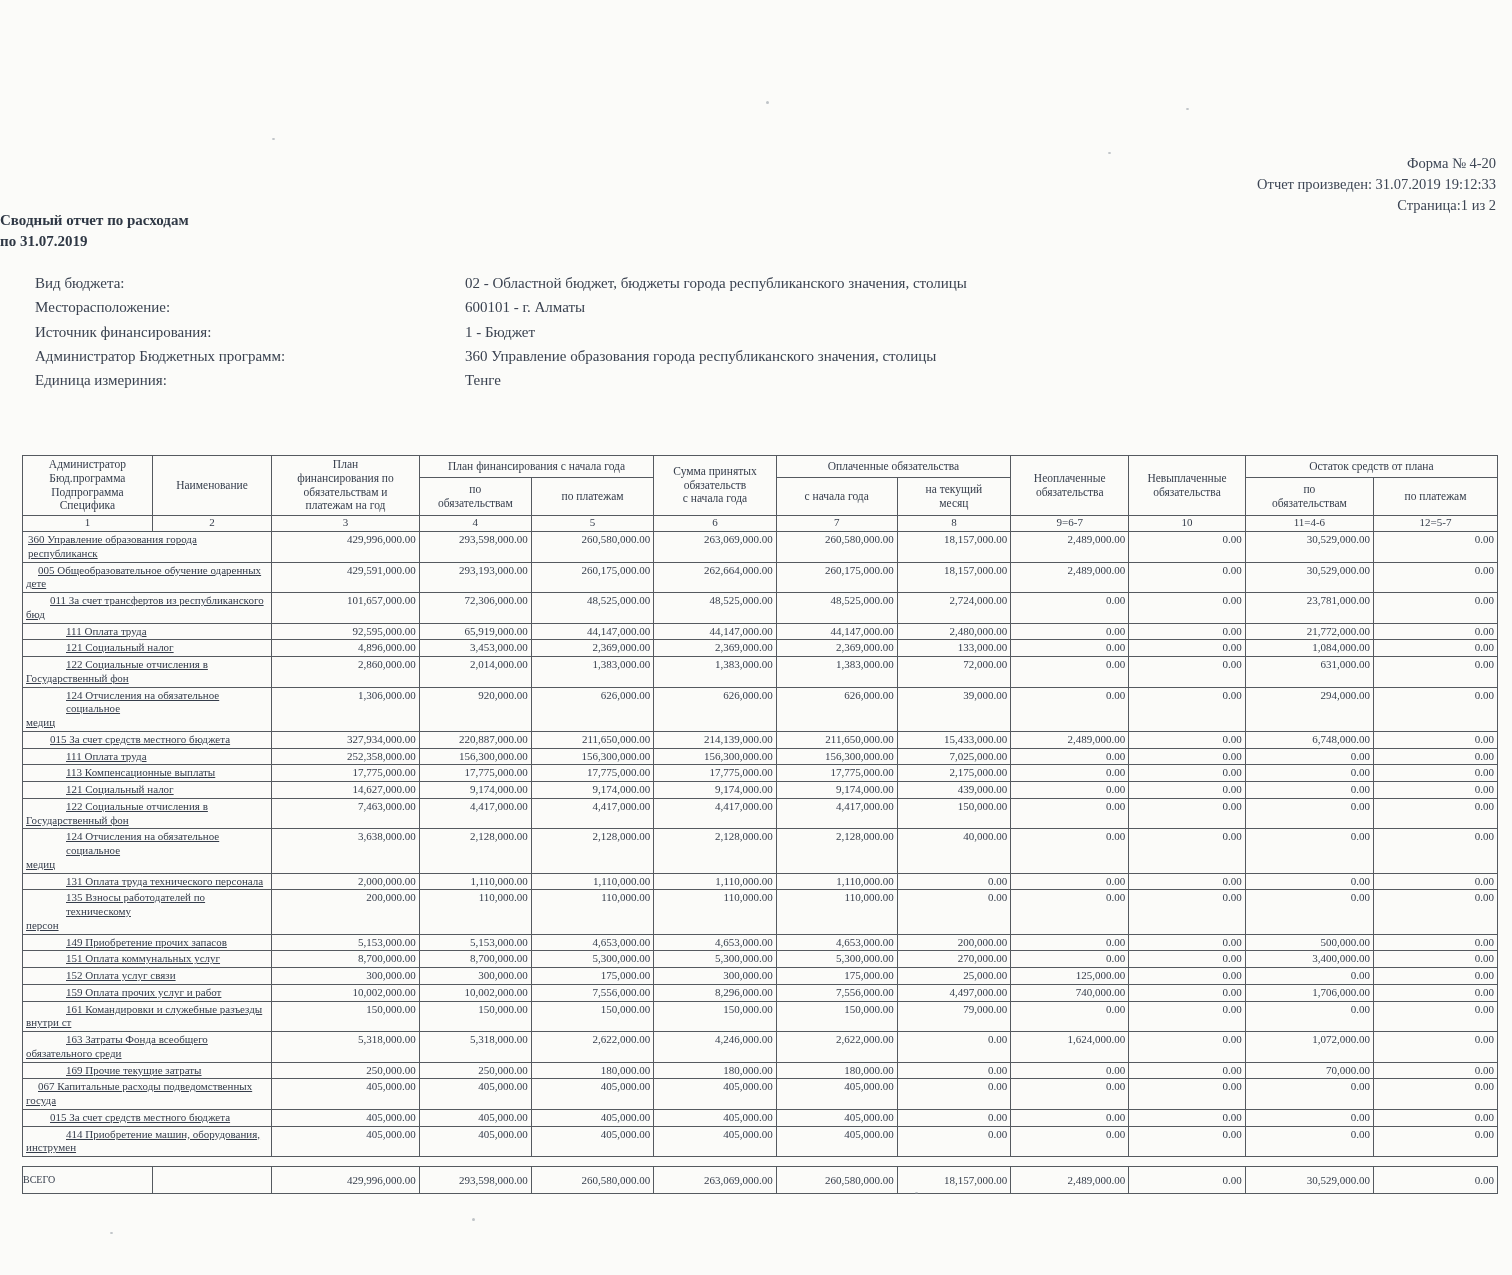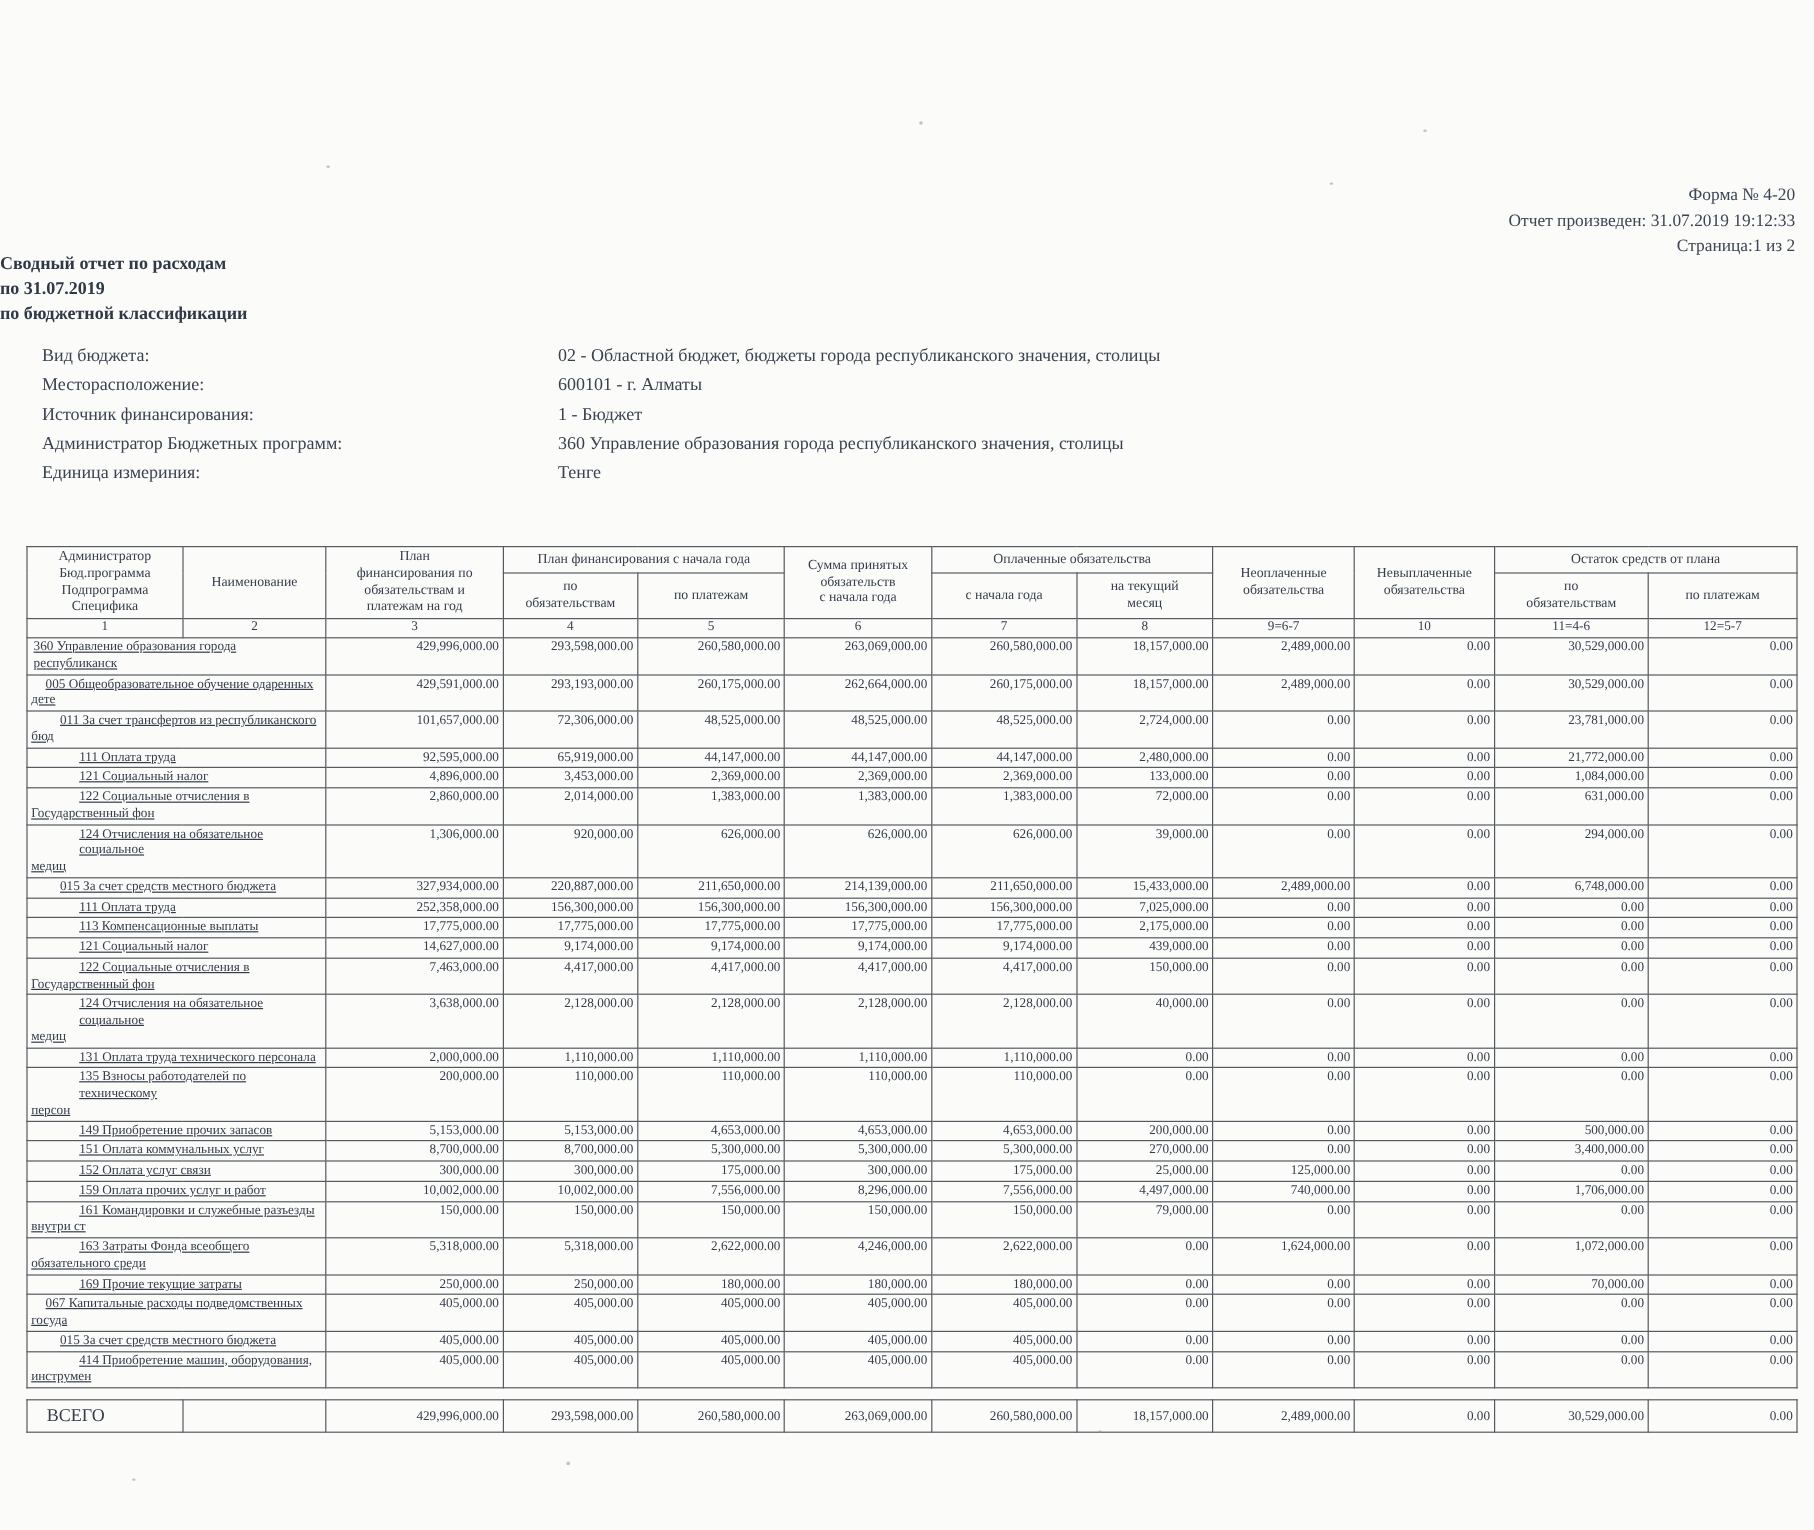--- a/index.html
+++ b/index.html
@@ -13,57 +13,56 @@
   .sheet { position:absolute; inset:0; }
 
   .meta {
     position:absolute; top:153px; right:16px;
     text-align:right; font-size:14.5px; line-height:1.45; color:#3c4554;
   }
   .title {
     position:absolute; top:210px; left:0; width:100%;
     text-align:left; font-weight:bold; font-size:15px; line-height:1.4; color:#2f3845;
   }
-  .info { position:absolute; top:287px; left:35px; width:1462px; font-size:15px; color:#3a4250; }
+  .info { position:absolute; top:273px; left:35px; width:1462px; font-size:15px; color:#3a4250; }
   .info-row { display:flex; margin-bottom:4px; line-height:1.35; }
   .info-label { flex:0 0 430px; }
   .info-value { flex:1; }
 
   .tablewrap { position:absolute; top:455px; left:22px; width:1476px; }
   table { border-collapse:collapse; table-layout:fixed; width:100%; font-size:11px; color:#353d4b; }
   th, td { border:1px solid #555a60; padding:1px 3px; vertical-align:top; line-height:1.2; }
   thead th {
     text-align:center; vertical-align:middle; font-weight:normal;
     white-space:pre-line; padding:2px 3px; font-size:11.5px;
   }
   tr.numrow td { text-align:center; padding:0 2px; height:15px; }
   td.name { text-align:left;text-decoration:underline; }
   td.name div { line-height:1.25; }
   td.num { text-align:right; }
   .total-table { margin-top:9px; }
   .total-table td { vertical-align:middle; height:24px; }
-  .total-label { font-size:15px; padding-left:16px; }
+  .total-label { font-size:10px; padding-left:0; }
 
   .speck { position:absolute; background:#8e959e; border-radius:50%; opacity:.55; }
 </style>
 </head>
 <body>
 
 <div class="sheet">
 
   <div class="meta">
     <div>Форма № 4-20</div>
     <div>Отчет произведен: 31.07.2019 19:12:33</div>
     <div>Страница:1 из 2</div>
   </div>
 
   <div class="title">
     <div>Сводный отчет по расходам</div>
     <div>по 31.07.2019</div>
-    <div>по бюджетной классификации</div>
   </div>
 
   <div class="info">
       <div class="info-row">
         <div class="info-label">Вид бюджета:</div>
         <div class="info-value">02 - Областной бюджет, бюджеты города республиканского значения, столицы</div>
       </div>
       <div class="info-row">
         <div class="info-label">Месторасположение:</div>
         <div class="info-value">600101 - г. Алматы</div>

